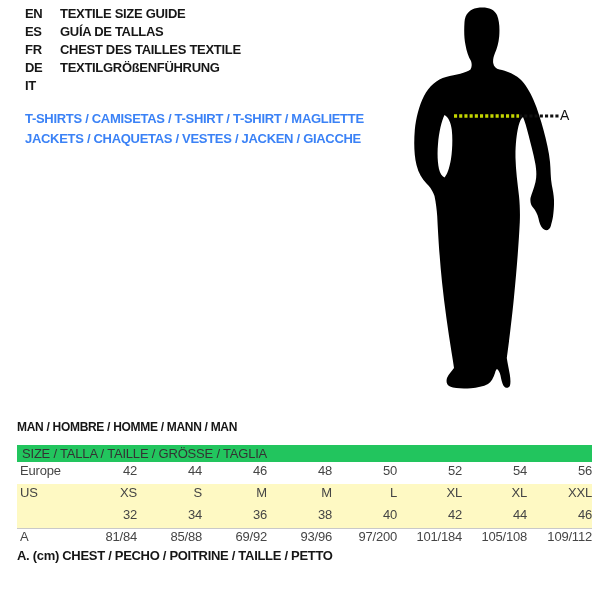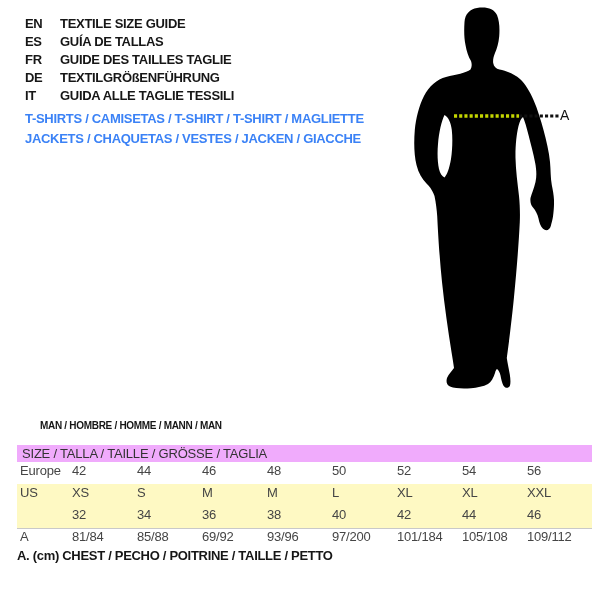--- a/index.html
+++ b/index.html
@@ -1,73 +1,72 @@
 <!DOCTYPE html>
 <html><head>
 <meta charset="utf-8">
 <style>
   html,body{margin:0;padding:0;background:#ffffff;}
   .page{
     position:relative;width:600px;height:600px;background:#ffffff;overflow:hidden;
     font-family:"Liberation Sans","DejaVu Sans",sans-serif;color:#161616;
   }
   
-  .langs{position:absolute;left:25px;top:14px;}
+  .langs{position:absolute;left:25px;top:4px;}
   .lang-row{display:flex;height:18px;align-items:center;
     font-weight:bold;font-size:13px;letter-spacing:-0.3px;color:#161616;}
   .lang-code{width:35px;flex:0 0 35px;}
   
   .categories{position:absolute;left:25px;top:109px;font-weight:bold;
     font-size:13px;letter-spacing:-0.3px;line-height:19.5px;color:#3b82f6;white-space:nowrap;}
   
   .figure{position:absolute;left:400px;top:0;width:200px;height:400px;}
   .measure-label{position:absolute;left:560px;top:107px;font-size:14px;
     font-weight:normal;color:#111;letter-spacing:0;}
   
   .section-title{position:absolute;left:17px;top:420px;font-weight:bold;
-    font-size:10px;letter-spacing:-0.3px;color:#161616;white-space:nowrap;margin-left:23px;}
+    font-size:12px;letter-spacing:-0.3px;color:#161616;white-space:nowrap;}
   
   .size-table{position:absolute;left:17px;top:445px;width:575px;
     font-size:13px;letter-spacing:-0.2px;color:#454545;}
-  .size-table-header{background:#f0abfc;height:17px;line-height:17px;
+  .size-table-header{background:#22c55e;height:17px;line-height:17px;
     padding-left:5px;color:#333;white-space:nowrap;}
   .t-row{display:flex;height:22px;line-height:17px;}
   .t-row.alt{background:#fef9c3;}
   .t-row.topline{border-top:1px solid #c9c9c9;height:16px;line-height:16px;}
   .t-row .lbl{width:52px;flex:0 0 52px;padding-left:3px;text-align:left;}
-  .t-row .cell{flex:1 1 0;text-align:left;}
+  .t-row .cell{flex:1 1 0;text-align:right;}
   
   .footnote{position:absolute;left:17px;top:548px;font-weight:bold;
     font-size:13px;letter-spacing:-0.3px;color:#161616;white-space:nowrap;}
 </style>
 </head>
 <body>
 
 <div class="page">
 
   <div class="langs">
       <div class="lang-row">
         <span class="lang-code">EN</span>
         <span>TEXTILE SIZE GUIDE</span>
       </div>
       <div class="lang-row">
         <span class="lang-code">ES</span>
         <span>GUÍA DE TALLAS</span>
       </div>
       <div class="lang-row">
         <span class="lang-code">FR</span>
-        <span>GUIDE DES TAILLES TAGLIE</span>
+        <span>CHEST DES TAILLES TEXTILE</span>
       </div>
       <div class="lang-row">
         <span class="lang-code">DE</span>
         <span>TEXTILGRÖßENFÜHRUNG</span>
       </div>
       <div class="lang-row">
         <span class="lang-code">IT</span>
-        <span>GUIDA ALLE TAGLIE TESSILI</span>
       </div>
     </div>
 
   <div class="categories">
       <div>T-SHIRTS / CAMISETAS / T-SHIRT / T-SHIRT / MAGLIETTE</div>
       <div>JACKETS / CHAQUETAS / VESTES / JACKEN / GIACCHE</div>
     </div>
 
   <svg class="figure" viewBox="400 0 200 400" width="200" height="400" xmlns="http://www.w3.org/2000/svg">
     <path fill="#000000" fill-rule="evenodd" d="

